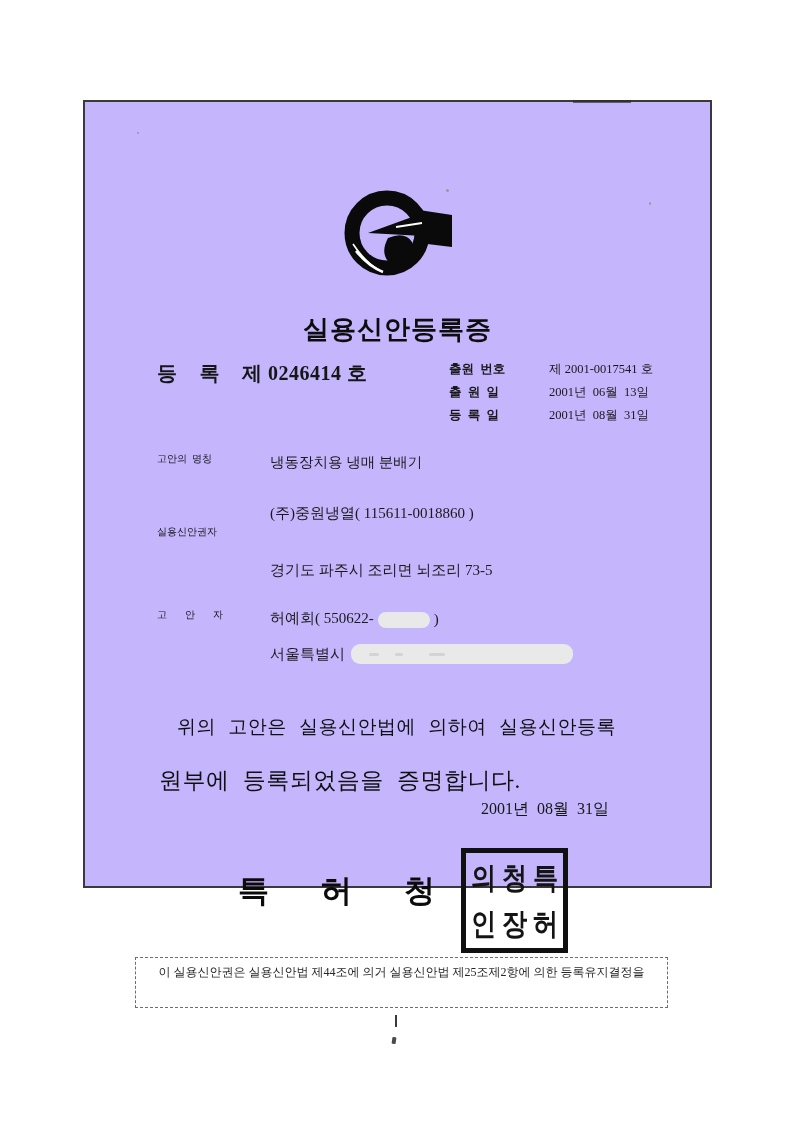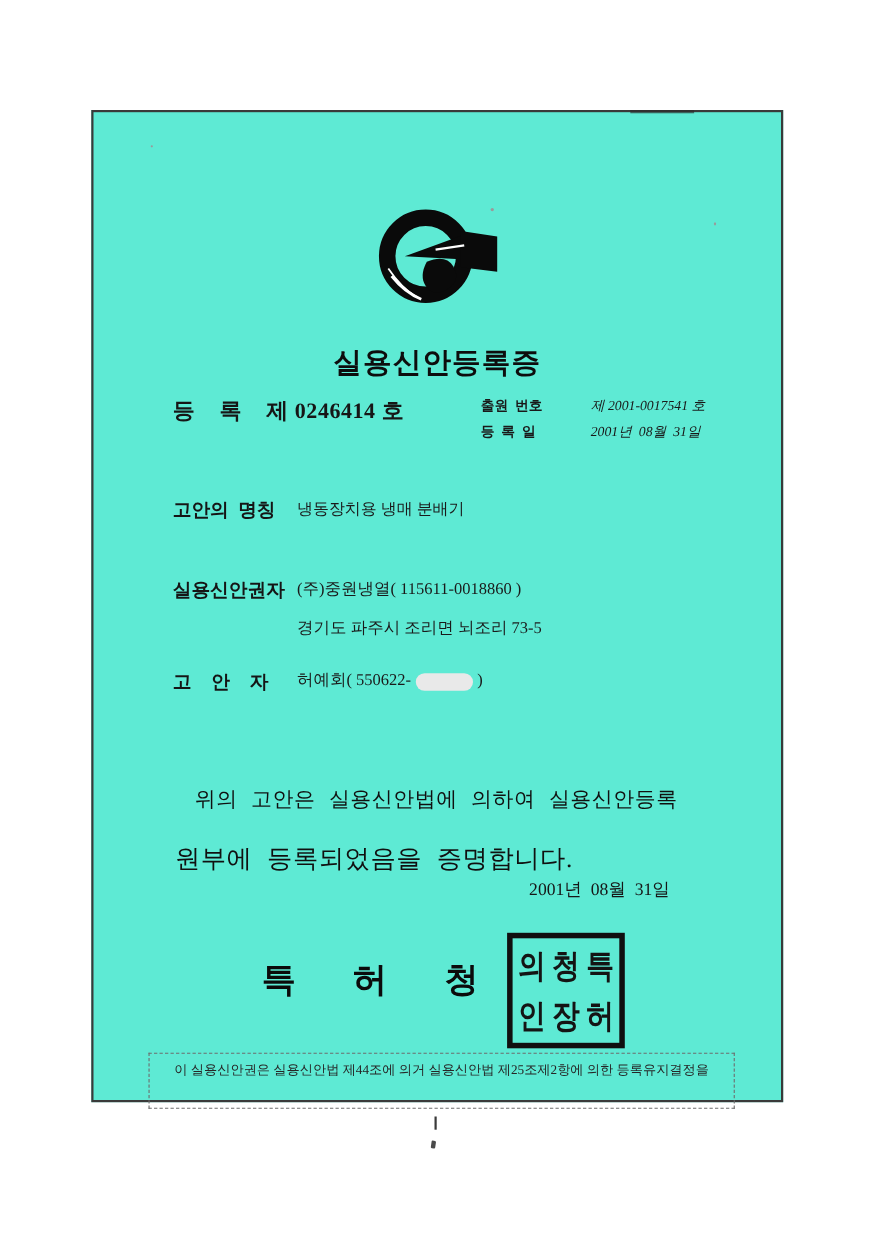--- a/index.html
+++ b/index.html
@@ -3,43 +3,43 @@
 <meta charset="utf-8">
 <style>
   html,body{margin:0;padding:0;}
   body{
     width:793px;height:1121px;position:relative;background:#ffffff;overflow:hidden;
     font-family:"Liberation Serif","DejaVu Serif",serif;color:#1b1b1b;
   }
   .pre{white-space:pre;}
   
   .frame{
-    position:absolute;left:83px;top:100px;width:629px;height:902px;
-    border:2px solid #3a3a3a;box-sizing:border-box;background:#5eead4;
+    position:absolute;left:83px;top:100px;width:629px;height:788px;
+    border:2px solid #3a3a3a;box-sizing:border-box;background:#c4b5fd;
   }
   .abs{position:absolute;}
   
   .logo{left:253px;top:83px;width:122px;height:102px;}
   
   .title{left:0;top:210px;width:100%;text-align:center;font-size:26px;font-weight:bold;
          letter-spacing:1px;color:#0d0d0d;}
   
   .regline{left:72px;top:258px;font-size:20px;font-weight:600;letter-spacing:.5px;color:#161616;text-align:center;}
   
-  .infoblock{left:352px;top:256px;font-size:12.5px;line-height:23px;color:#191919;}
+  .infoblock{left:364px;top:256px;font-size:12.5px;line-height:23px;color:#191919;}
   .inforow{display:flex;}
   .inforow .lbl{width:92px;font-weight:600;}
-  .inforow .val{margin-left:8px;font-style:italic;}
+  .inforow .val{margin-left:8px;}
   
-  .field-label{font-size:17px;font-weight:700;color:#151515;}
+  .field-label{font-size:10px;font-weight:400;color:#151515;}
   .field-value{font-size:14.5px;color:#1a1a1a;}
   .lbl-title{left:72px;top:350px;}
   .val-title{left:185px;top:351px;}
   .lbl-owner{left:72px;top:423px;}
-  .val-owner{left:185px;top:424px;font-size:15px;text-align:center;}
+  .val-owner{left:185px;top:402px;font-size:15px;text-align:center;}
   .addr-owner{left:185px;top:459px;font-size:15px;}
   .lbl-inventor{left:72px;top:506px;letter-spacing:18px;}
   .val-inventor{left:185px;top:507px;font-size:15px;display:flex;align-items:flex-end;}
   .addr-inventor{left:185px;top:542px;font-size:15px;display:flex;align-items:center;}
   .redact{display:inline-block;background:#e9e9e9;border-radius:9px;vertical-align:middle;position:relative;}
   .redact.small{width:52px;height:16px;margin:0 4px;}
   .redact.big{width:222px;height:20px;margin-left:6px;}
   .redact .trace{position:absolute;background:#d3d3d3;height:3px;border-radius:2px;top:9px;}
   
   .stmt1{left:92px;top:612px;font-size:19px;letter-spacing:.5px;word-spacing:7px;color:#101010;}
@@ -84,37 +84,49 @@
   <div class="abs title">실용신안등록증</div>
 
   <div class="abs regline pre">등    록    제 0246414 호</div>
 
   <div class="abs infoblock">
     <div class="inforow">
       <span class="lbl pre">출원  번호</span>
       <span class="val pre">제 2001-0017541 호</span>
     </div>
     <div class="inforow">
+      <span class="lbl pre">출  원  일</span>
+      <span class="val pre">2001년  06월  13일</span>
+    </div>
+    <div class="inforow">
       <span class="lbl pre">등  록  일</span>
       <span class="val pre">2001년  08월  31일</span>
     </div>
   </div>
 
   <div class="abs field-label lbl-title pre">고안의  명칭</div>
   <div class="abs field-value val-title">냉동장치용 냉매 분배기</div>
 
   <div class="abs field-label lbl-owner">실용신안권자</div>
   <div class="abs field-value val-owner">(주)중원냉열( 115611-0018860 )</div>
   <div class="abs field-value addr-owner">경기도 파주시 조리면 뇌조리 73-5</div>
 
   <div class="abs field-label lbl-inventor">고안자</div>
   <div class="abs field-value val-inventor">
     <span>허예회( 550622-</span>
     <span class="redact small"></span>
     <span>)</span>
+  </div>
+  <div class="abs field-value addr-inventor">
+    <span>서울특별시</span>
+    <span class="redact big">
+      <span class="trace" style="left:18px;width:10px;"></span>
+      <span class="trace" style="left:44px;width:8px;"></span>
+      <span class="trace" style="left:78px;width:16px;"></span>
+    </span>
   </div>
 
   <div class="abs stmt1">위의 고안은 실용신안법에 의하여 실용신안등록</div>
   <div class="abs stmt2">원부에 등록되었음을 증명합니다.</div>
   <div class="abs datel pre">2001년  08월  31일</div>
 
   <div class="abs issuer">특허청</div>
   <div class="abs seal">
     <span>특</span>
     <span>허</span>

